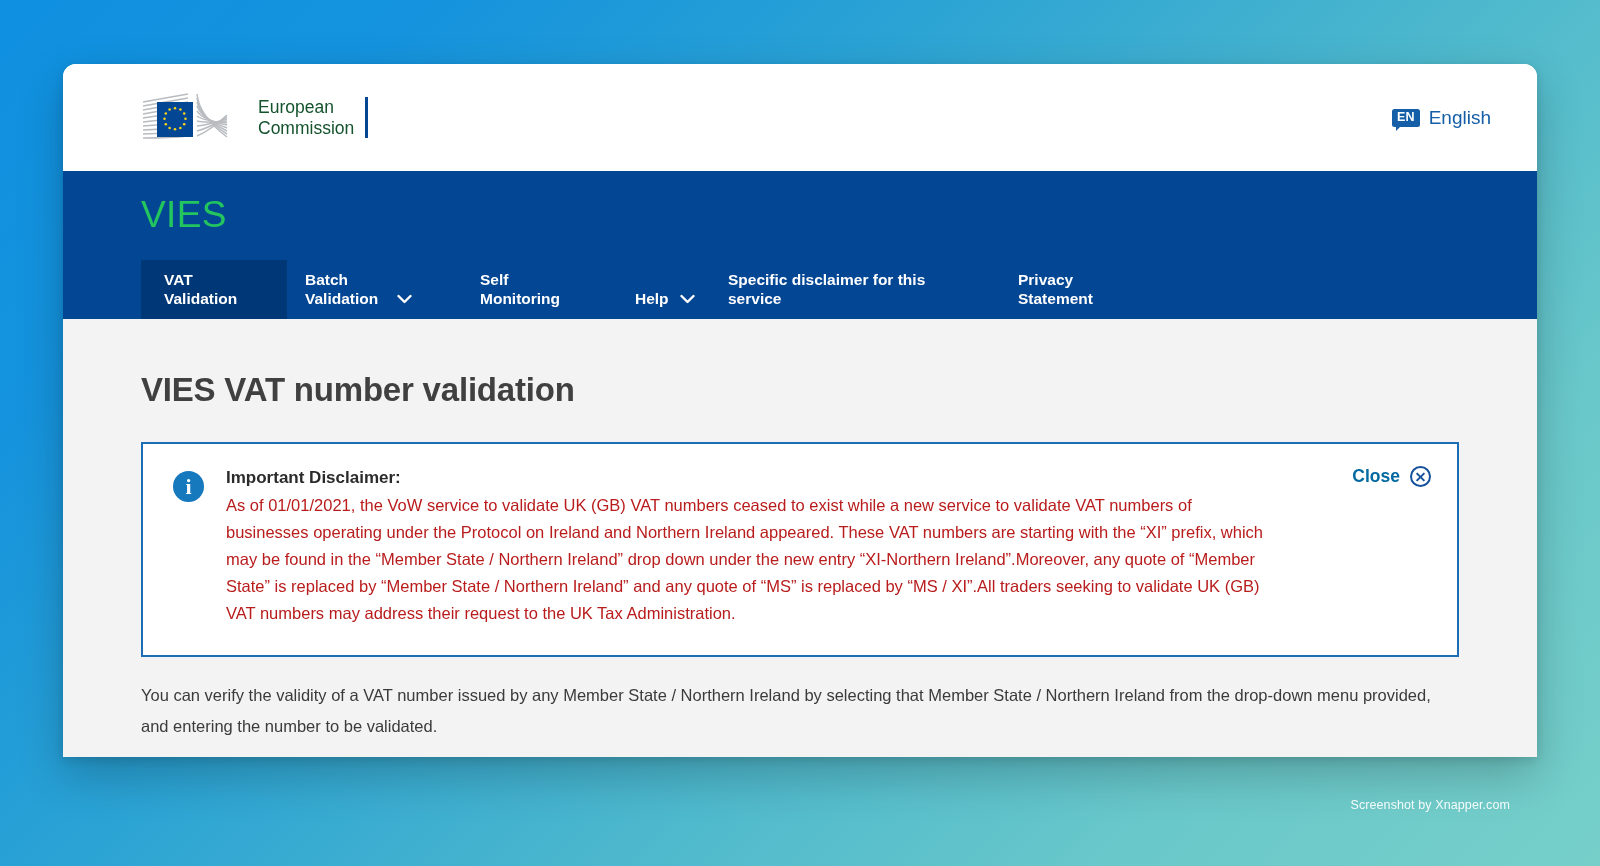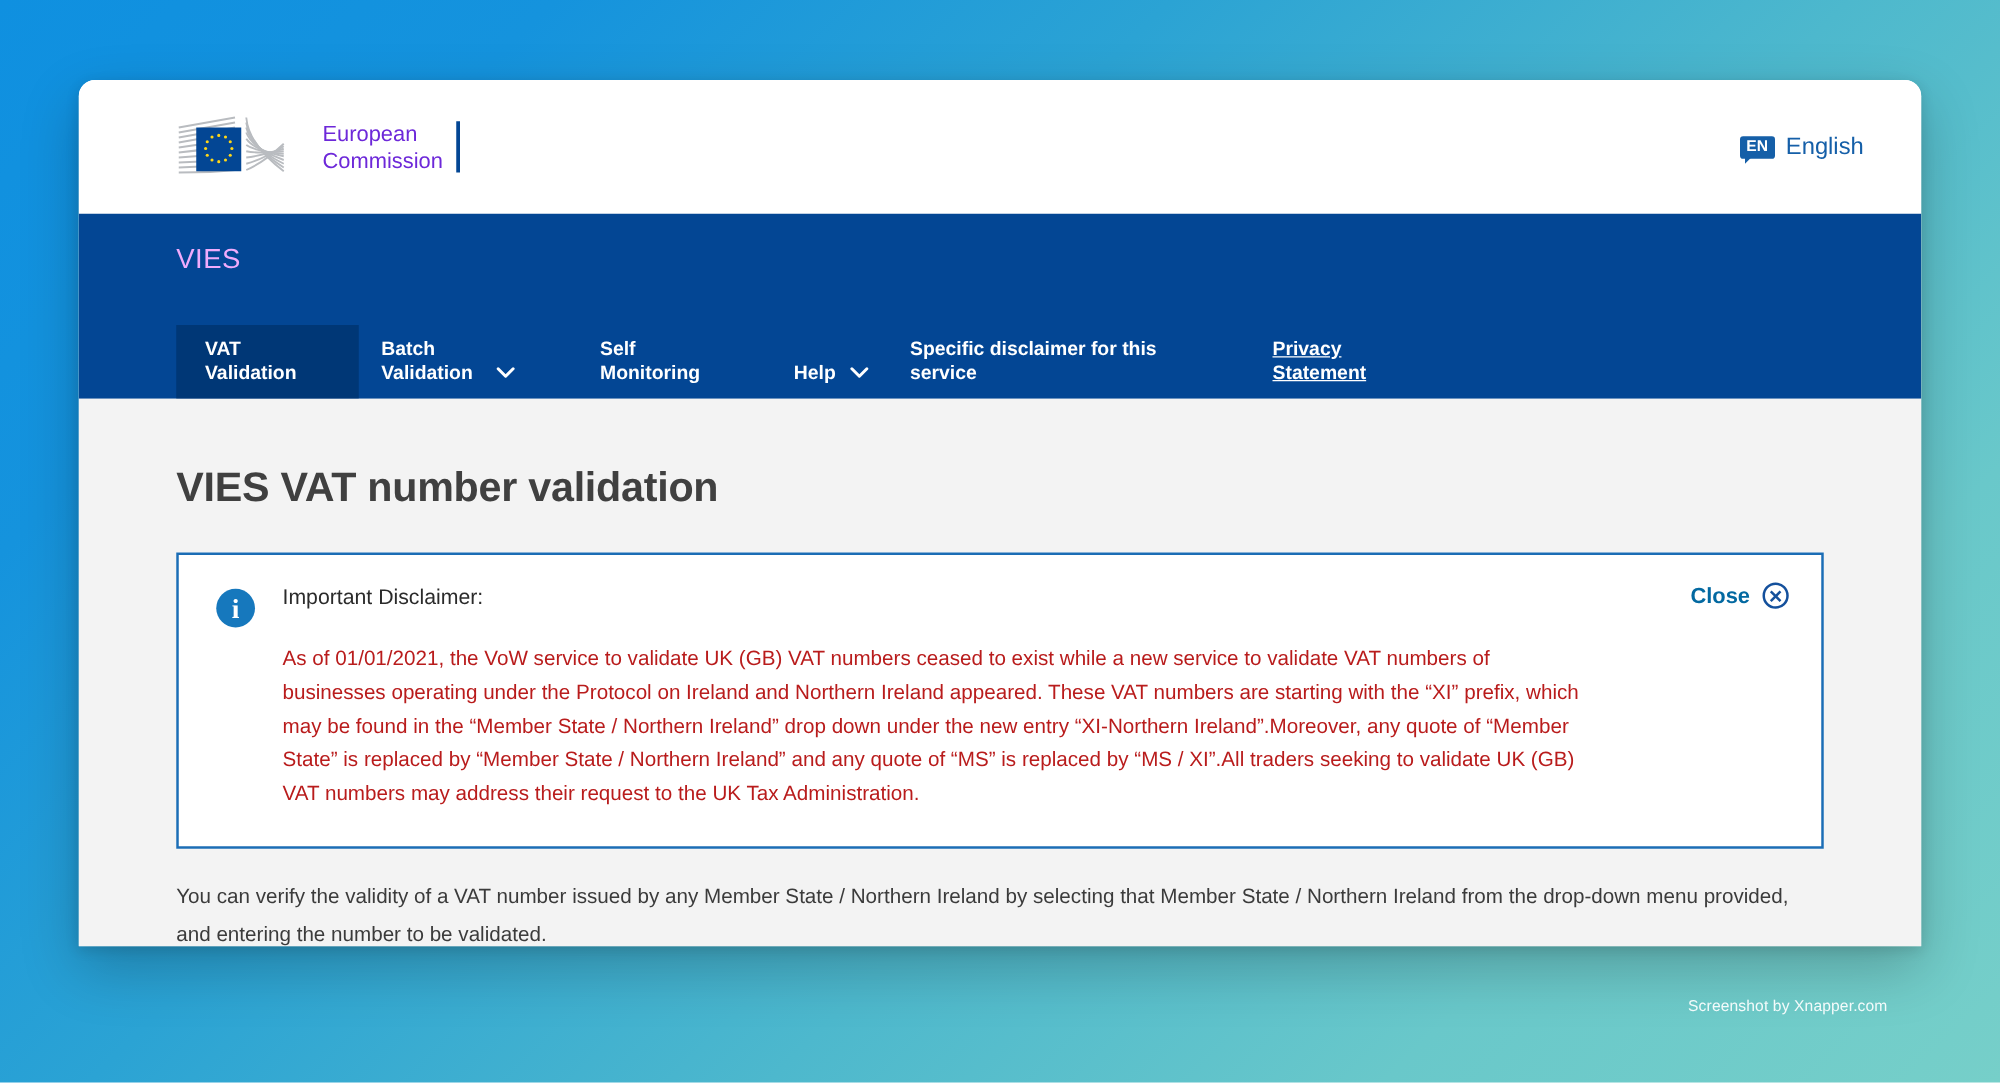--- a/index.html
+++ b/index.html
@@ -46,21 +46,21 @@
   }
 
   .ec-logo { display: flex; align-items: center; }
 
   .logo-svg { display: block; }
 
   .logo-text {
     margin-left: 9px;
     font-size: 17.5px;
     line-height: 21px;
-    color: #6d28d9;
+    color: #14532d;
     font-family: "Liberation Sans", sans-serif;
     white-space: pre-line;
   }
 
   .logo-bar {
     width: 3px;
     height: 41px;
     background: #034694;
     margin-left: 11px;
   }
@@ -100,22 +100,22 @@
   }
 
   
   .nav-band {
     background: #034694;
     height: 148px;
     position: relative;
   }
 
   .site-title {
-    color: #f0abfc;
-    font-size: 22px;
+    color: #22c55e;
+    font-size: 37px;
     font-weight: 400;
     letter-spacing: .4px;
     padding: 23px 0 0 78px;
   }
 
   .nav-items {
     position: absolute;
     left: 78px;
     right: 0;
     bottom: 0;
@@ -145,21 +145,21 @@
   }
 
   .nav-item.inline { white-space: nowrap; }
 
   .nav-w1 { width: 146px; }
   .nav-w2 { width: 170px; padding-left: 18px; }
   .nav-w3 { width: 198px; }
   .nav-w4 { width: 155px; }
   .nav-w5 { width: 93px; }
   .nav-w6 { width: 290px; }
-  .nav-w7 { width: 190px; text-decoration: underline; }
+  .nav-w7 { width: 190px; }
 
   
   .content {
     background: #f3f3f3;
     height: 438px;
     padding: 0 78px;
     position: relative;
   }
 
   .page-title {
@@ -193,23 +193,23 @@
     font-size: 22px;
     line-height: 31px;
     text-align: center;
     margin-top: 3px;
   }
 
   .disclaimer-body { flex: 1 1 auto; min-width: 0; }
 
   .disclaimer-title {
     font-size: 17px;
-    font-weight: normal;
+    font-weight: bold;
     color: #2b2b2b;
-    margin-bottom: 26px;
+    margin-bottom: 4px;
   }
 
   .disclaimer-text {
     font-size: 16.5px;
     line-height: 27px;
     color: #b91c1c;
     max-width: 1040px;
   }
 
   .close-btn {

